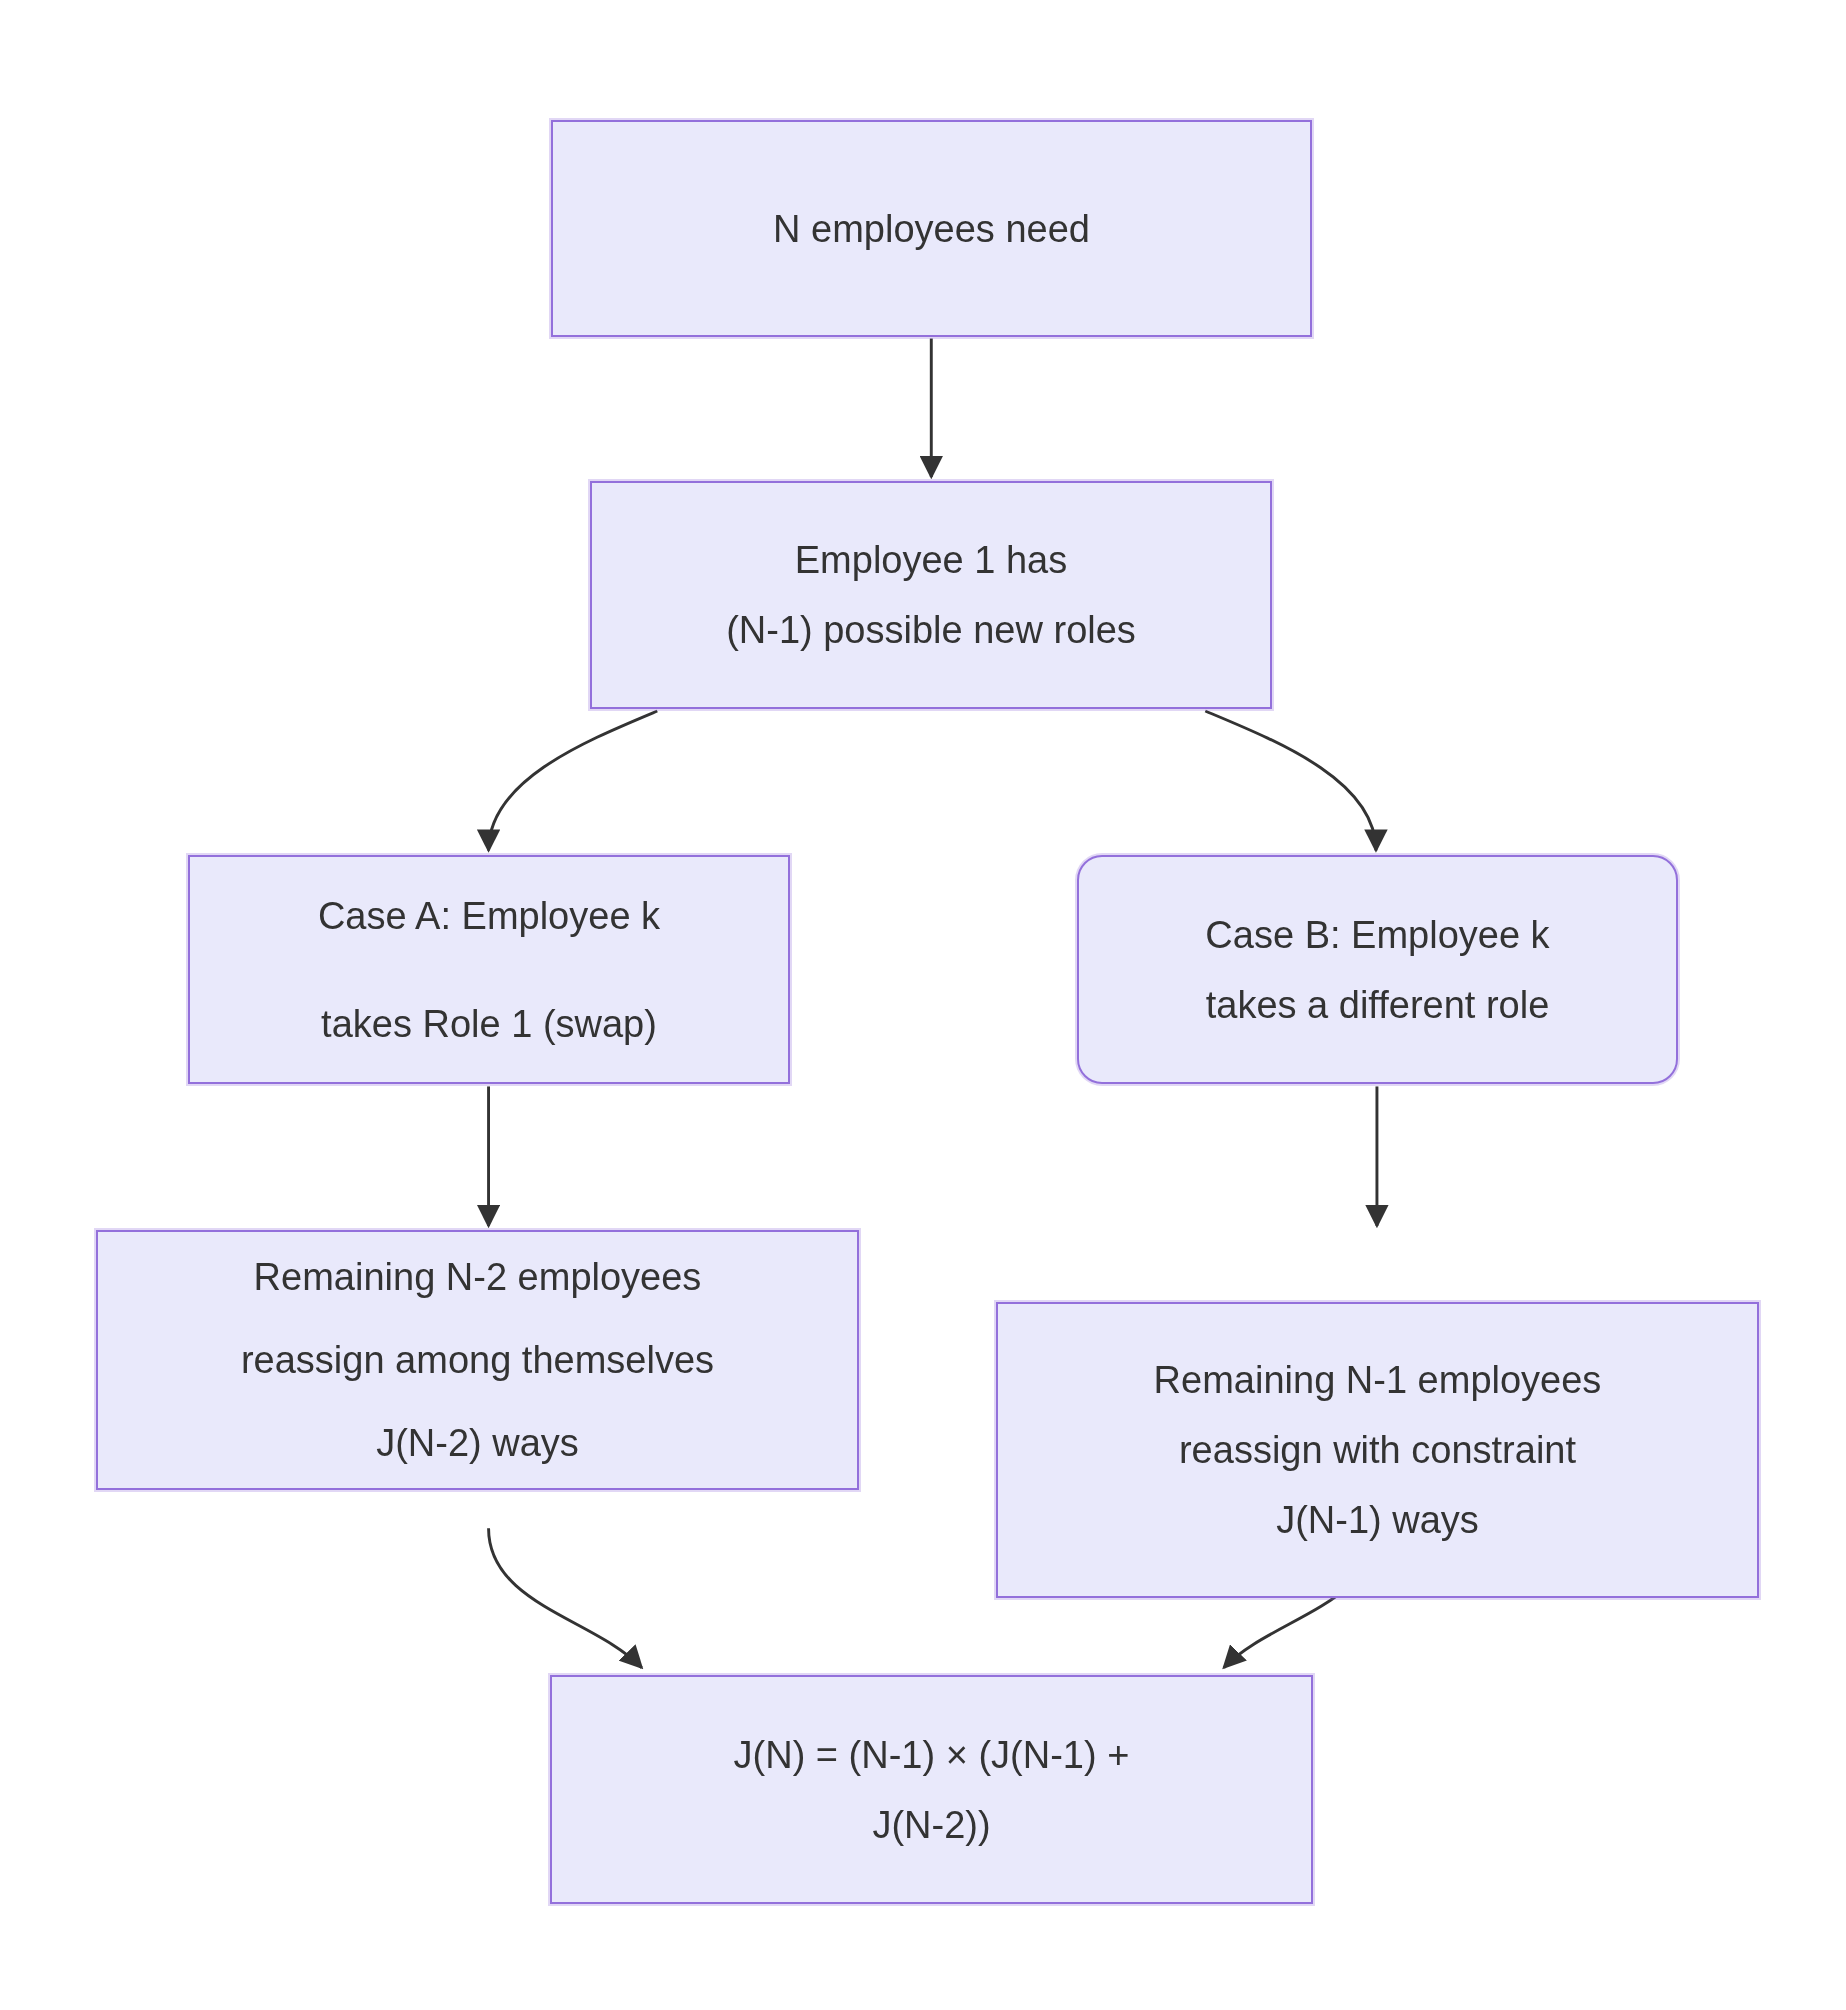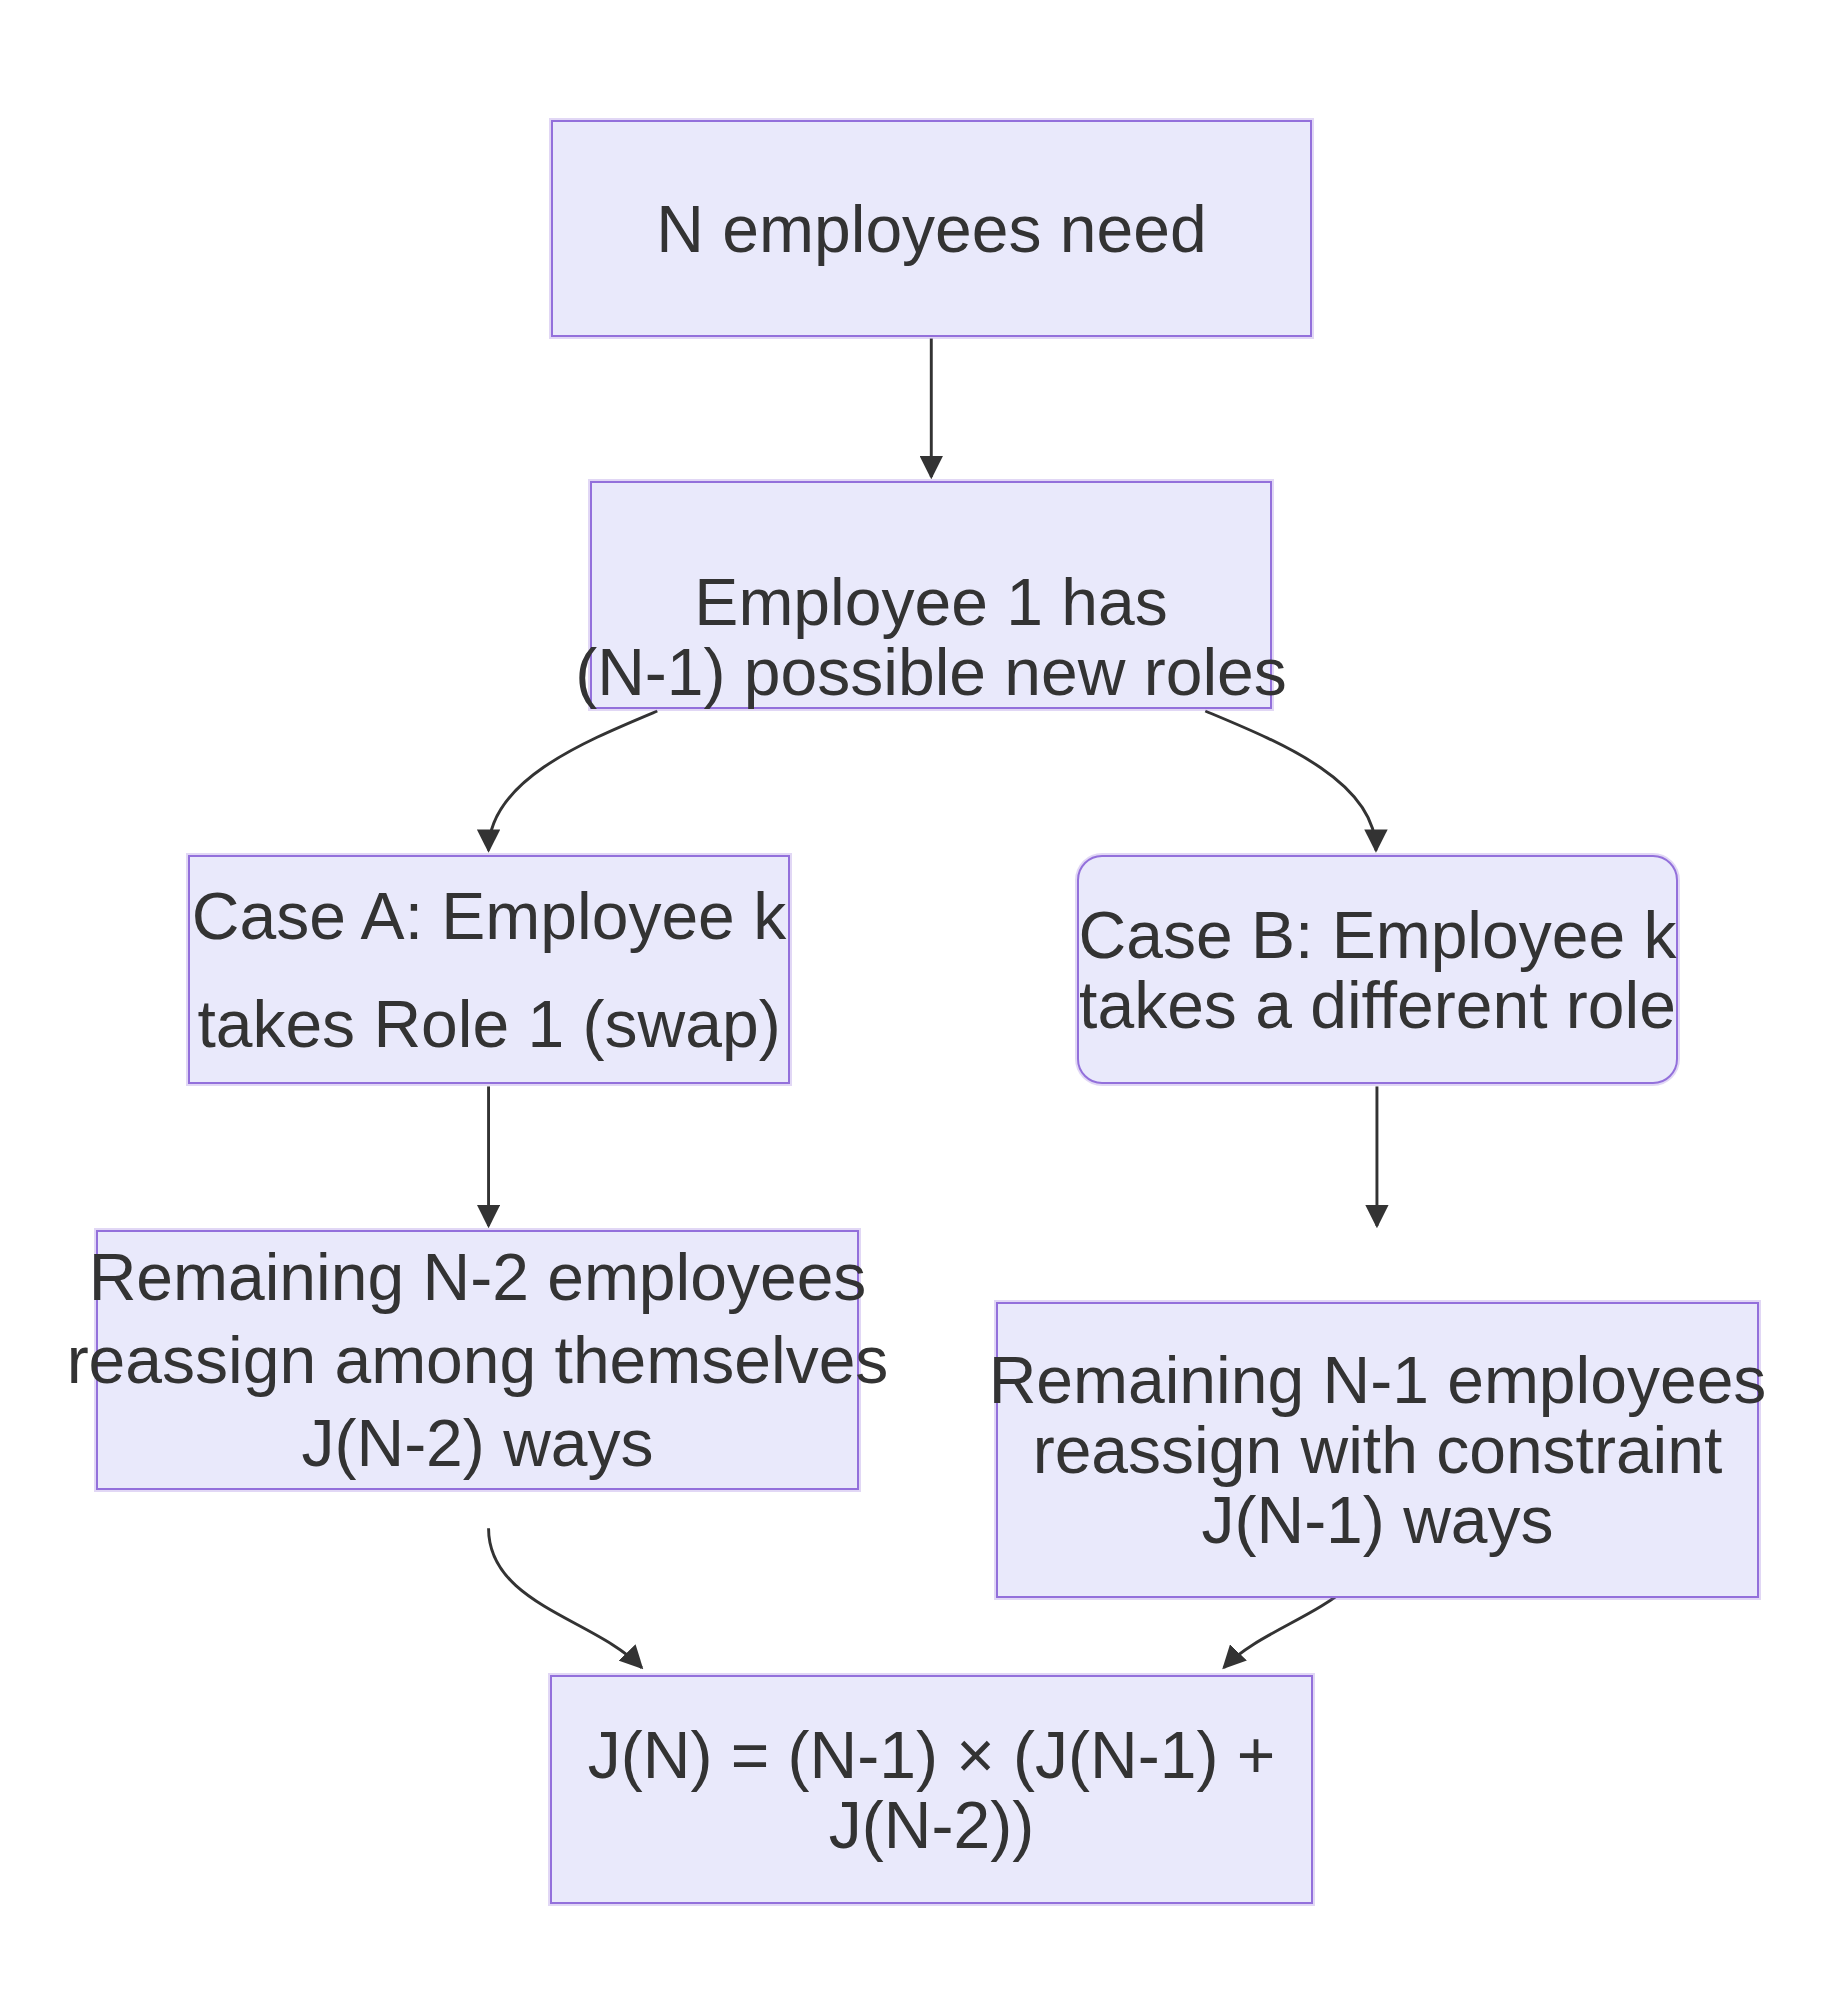--- a/index.html
+++ b/index.html
@@ -23,37 +23,37 @@
     height: 2011px;
     pointer-events: none;
   }
   .node {
     position: absolute;
     box-sizing: border-box;
     background: #e9e9fb;
     border: 2.9px solid #9370db;
     box-shadow: 0 0 0 2px rgba(147, 112, 219, 0.28);
     color: #333333;
-    font-size: 66px;
+    font-size: 38px;
     line-height: 70px;
     display: flex;
     flex-direction: column;
     align-items: center;
     justify-content: center;
     text-align: center;
   }
   .node .line {
     white-space: nowrap;
   }
   .node .line:empty {
     display: none;
   }
   
   .n-start      { left: 551px;  top: 120px;  width: 761px; height: 217px; }
-  .n-choice     { left: 590px;  top: 481px;  width: 682px; height: 228px; justify-content: flex-end; }
+  .n-choice     { left: 590px;  top: 481px;  width: 682px; height: 228px; }
   .n-case-a     { left: 188px;  top: 855px;  width: 602px; height: 229px; gap: 38px; }
   .n-case-b     { left: 1077px; top: 855px;  width: 601px; height: 229px; border-radius: 25px; }
   .n-rem-a      { left: 96px;  top: 1230px; width: 763px; height: 260px; gap: 13px; }
   .n-rem-b      { left: 996px; top: 1302px; width: 763px; height: 296px; }
   .n-result     { left: 550px;  top: 1675px; width: 763px; height: 229px; }
 
   .edge {
     stroke: #333333;
     stroke-width: 3;
     fill: none;

